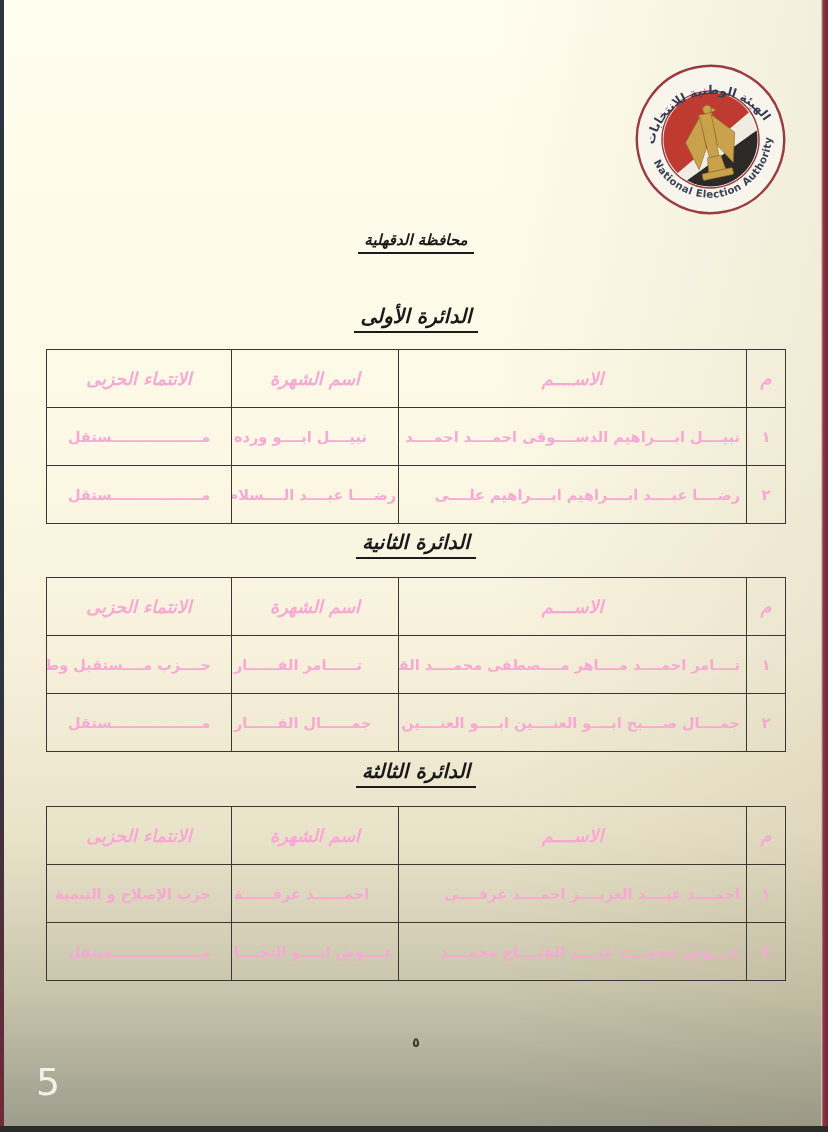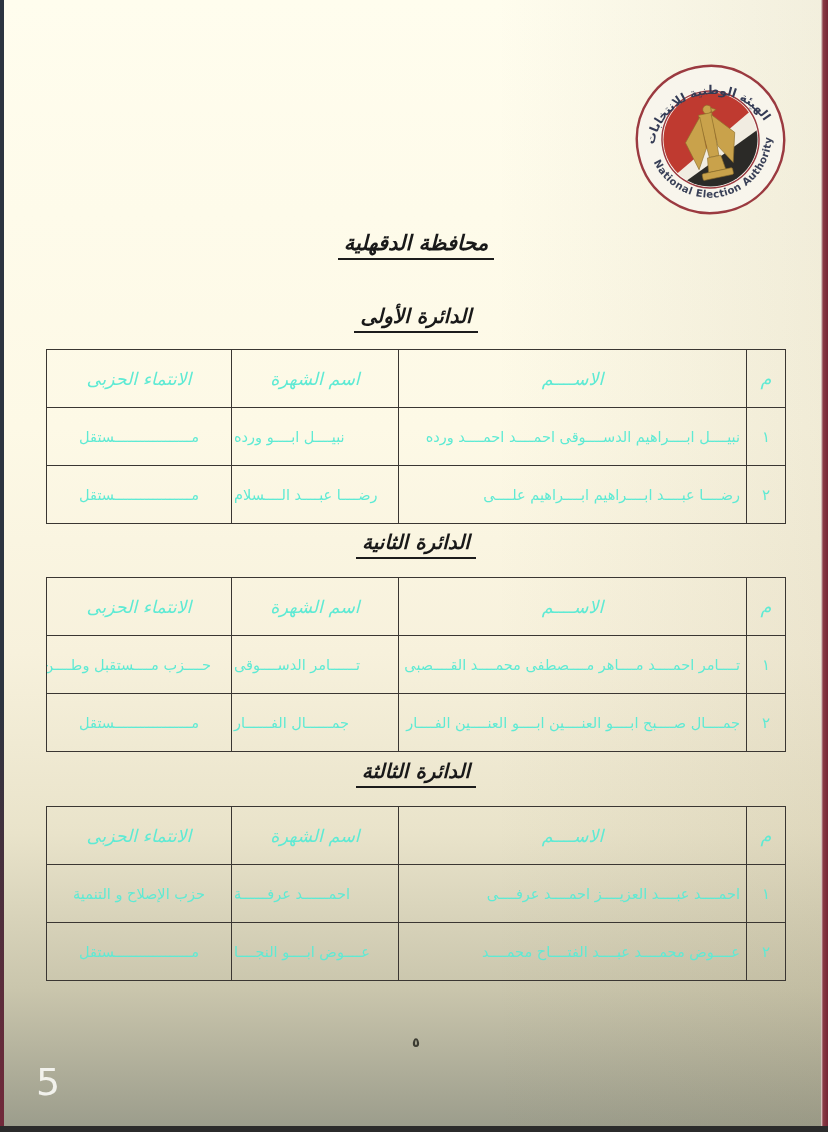--- a/index.html
+++ b/index.html
@@ -32,32 +32,32 @@
   
   .logo{position:absolute;left:633px;top:62px;width:155px;height:155px;}
   
   .title{
     position:absolute;left:46px;width:740px;text-align:center;
     font-weight:bold;font-style:italic;color:#191919;
   }
   .title span{
     display:inline-block;border-bottom:2.5px solid #1c1c1c;padding:0 6px 3px;
   }
-  .gov-title{top:231px;font-size:21px;}
+  .gov-title{top:231px;font-size:15px;}
   .d1{top:304px;font-size:20px;}
   .d2{top:530px;font-size:20px;}
   .d3{top:759px;font-size:20px;text-align:center;}
   
   table.cand{
     position:absolute;left:46px;width:740px;border-collapse:collapse;
     direction:rtl;table-layout:fixed;
   }
   .t1{top:349px;} .t2{top:577px;} .t3{top:806px;}
   table.cand td{
-    border:1.6px solid #3a3632;color:#5eead4;font-weight:normal;
+    border:1.6px solid #3a3632;color:#f9a8d4;font-weight:bold;
     height:55px;vertical-align:middle;overflow:hidden;white-space:nowrap;
   }
   tr.hdr td{font-style:italic;font-size:17.5px;text-align:center;}
   td.c-num{text-align:center;font-size:15px;}
   td.c-name{text-align:right;font-size:14.5px;padding:0 6px 0 2px;}
   td.c-known{text-align:left;font-size:14.5px;padding:0 2px;}
   td.c-party{text-align:center;font-size:14.5px;padding:0 20px;}
   
   .pnum-ar{
     position:absolute;left:404px;top:1035px;width:24px;text-align:center;
@@ -160,21 +160,21 @@
   <tbody>
       <tr class="hdr">
     <td>م</td>
     <td>الاســــم</td>
     <td>اسم الشهرة</td>
     <td>الانتماء الحزبى</td>
   </tr>
   <tr>
     <td class="c-num">١</td>
     <td class="c-name">تــــامر احمــــد مــــاهر مــــصطفى محمــــد القــــصبى</td>
-    <td class="c-known">تــــــامر الدســــوقى</td>
+    <td class="c-known">تــــــامر الفــــــار</td>
     <td class="c-party">حــــزب مــــستقبل وطــــن</td>
   </tr>
   <tr>
     <td class="c-num">٢</td>
     <td class="c-name">جمــــال صــــبح ابــــو العنــــين ابــــو العنــــين الفــــار</td>
     <td class="c-known">جمــــــال الفــــــار</td>
     <td class="c-party">مــــــــــــــــــستقل</td>
   </tr>
 </tbody>
   </table>

